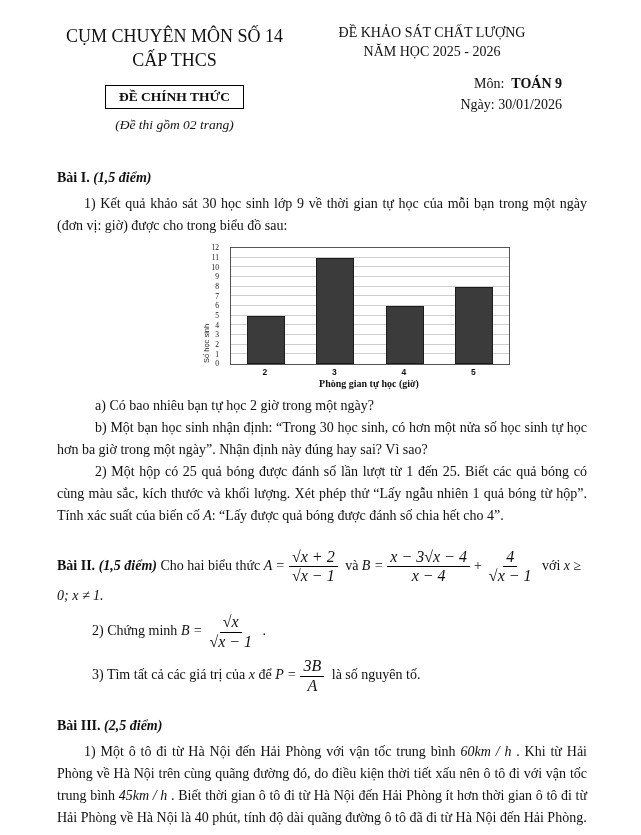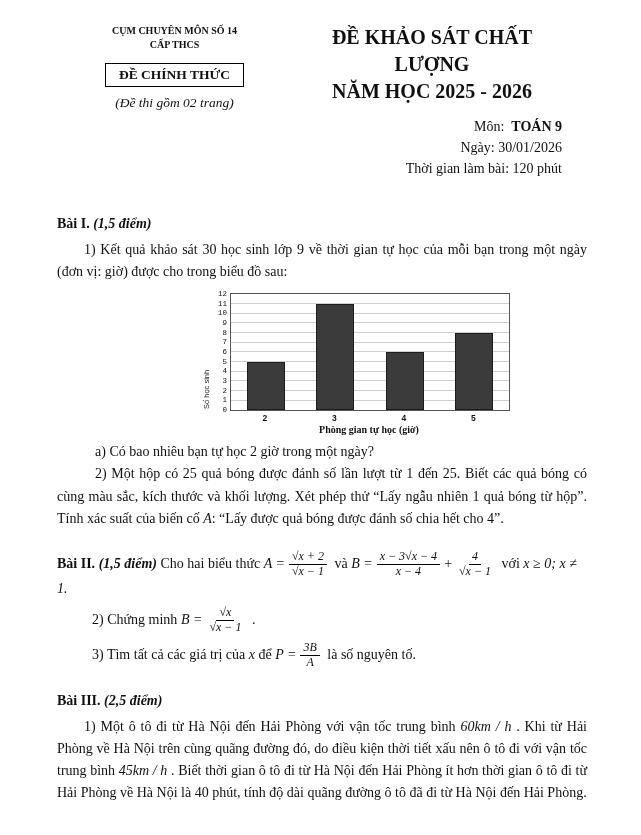--- a/index.html
+++ b/index.html
@@ -5,51 +5,51 @@
   html,body{margin:0;padding:0;background:#ffffff;}
   .page{
     width:641px;height:835px;box-sizing:border-box;
     padding:24px 54px 14px 57px;
     font-family:"Liberation Serif", serif;
     font-size:14px;color:#101010;overflow:hidden;background:#fff;
   }
   
   .header{display:flex;}
   .h-left{width:235px;text-align:center;}
-  .org{font-weight:bold;font-size:10px;line-height:1.35;}
+  .org{font-weight:normal;font-size:18px;line-height:1.35;}
   .box{display:inline-block;border:1.5px solid #000;padding:3px 13px;font-weight:bold;font-size:13.5px;margin-top:12px;}
   .note{font-style:italic;font-size:13.5px;margin-top:8px;}
   .h-right{width:260px;padding-left:10px;}
-  .h-title{font-weight:bold;text-align:center;font-size:20px;line-height:1.35;}
+  .h-title{font-weight:normal;text-align:center;font-size:14px;line-height:1.35;}
   .h-info{padding-left:33px;margin-top:11px;line-height:1.5;text-align:right;}
   .subj-val{font-weight:bold;}
   
   .para{margin:0;text-align:justify;line-height:1.58;}
   .single{text-align:left;}
   .head{font-weight:bold;}
   .pts{font-style:italic;font-weight:bold;}
   .mvar{font-style:italic;}
   .indent1{text-indent:27px;}
   .indent2{text-indent:38px;}
   .mt4{margin-top:4px;} .mt6{margin-top:6px;} .mt8{margin-top:20px;}
   
   .frac{display:inline-flex;flex-direction:column;align-items:center;vertical-align:middle;
-        margin:0 4px;line-height:1.15;font-size:12px;font-style:italic;}
+        margin:0 4px;line-height:1.15;font-size:16px;font-style:italic;}
   .frac .num{border-bottom:1px solid #000;padding:0 3px;}
   .frac .den{padding:0 3px;}
   .item{margin:6px 0 0 0;padding-left:35px;text-align:left;line-height:1.5;}
   
   .chart-wrap{display:flex;margin:10px 0 4px 145px;}
   .chart-ylabel{height:116px;display:flex;align-items:center;writing-mode:vertical-rl;
       transform:rotate(180deg);font-size:7.5px;margin-right:5px;font-family:"Liberation Sans",sans-serif;color:#222;}
   .chart-main{margin-left:14px;}
   .plot{position:relative;width:278px;height:116px;border:1px solid #555;background:#fff;}
   .grid{position:absolute;left:0;right:0;height:1px;background:#cfcfcf;}
-  .ytick{position:absolute;right:100%;margin-right:4px;font-size:7.5px;line-height:1;
-      font-family:Liberation Mono, monospace;color:#111;}
+  .ytick{position:absolute;right:100%;margin-right:12px;font-size:7.5px;line-height:1;
+      font-family:Liberation Serif, serif;color:#111;}
   .bar{position:absolute;bottom:0;width:38px;border:1px solid #1c1c1c;box-sizing:border-box;}
   .xticks{display:flex;width:278px;}
   .xtick{flex:1;text-align:center;font-size:8.5px;font-weight:bold;margin-top:2px;
       font-family:"Liberation Sans",sans-serif;}
   .chart-xlabel{text-align:center;width:278px;font-size:10px;font-weight:bold;margin-top:1px;}
 </style>
 </head>
 <body>
 
 <div class="page">
@@ -62,21 +62,20 @@
         <span class="box">ĐỀ CHÍNH THỨC</span>
       </div>
       <div class="note">(Đề thi gồm 02 trang)</div>
     </div>
     <div class="h-right">
       <div class="h-title">ĐỀ KHẢO SÁT CHẤT LƯỢNG</div>
       <div class="h-title">NĂM HỌC 2025 - 2026</div>
       <div class="h-info">
         <div><span>Môn:</span>&nbsp; <span class="subj-val">TOÁN 9</span></div>
         <div>Ngày: 30/01/2026</div>
-        <div>Thời gian làm bài: 120 phút</div>
       </div>
     </div>
   </div>
 
   <p class="para mt8" style="margin-top:34px;">
     <span class="head">Bài I.</span>
     <span class="pts">(1,5 điểm)</span>
   </p>
 
   <p class="para indent1 mt4">1) Kết quả khảo sát 30 học sinh lớp 9 về thời gian tự học của mỗi bạn trong một ngày (đơn vị: giờ) được cho trong biểu đồ sau:</p>
@@ -118,20 +117,21 @@
           <span class="xtick">2</span>
           <span class="xtick">3</span>
           <span class="xtick">4</span>
           <span class="xtick">5</span>
         </div>
       <div class="chart-xlabel">Phòng gian tự học (giờ)</div>
     </div>
   </div>
 
   <p class="para single indent2 mt6">a) Có bao nhiêu bạn tự học 2 giờ trong một ngày?</p>
+  <p class="para indent2">b) Một bạn học sinh nhận định: “Trong 30 học sinh, có hơn một nửa số học sinh tự học hơn ba giờ trong một ngày”. Nhận định này đúng hay sai? Vì sao?</p>
   <p class="para indent2"><span>2) Một hộp có 25 quả bóng được đánh số lần lượt từ 1 đến 25. Biết các quả bóng có cùng màu sắc, kích thước và khối lượng. Xét phép thử “Lấy ngẫu nhiên 1 quả bóng từ hộp”. Tính xác suất của biến cố </span><span class="mvar">A</span><span>: “Lấy được quả bóng được đánh số chia hết cho 4”.</span></p>
 
   <p class="para single mt8">
     <span class="head">Bài II.</span>
     <span class="pts">(1,5 điểm)</span><span> Cho hai biểu thức </span><span class="mvar">A =</span><span class="frac">
         <span class="num">√x + 2</span>
         <span class="den">√x − 1</span>
       </span><span> và </span><span class="mvar">B =</span><span class="frac">
         <span class="num">x − 3√x − 4</span>
         <span class="den">x − 4</span>

